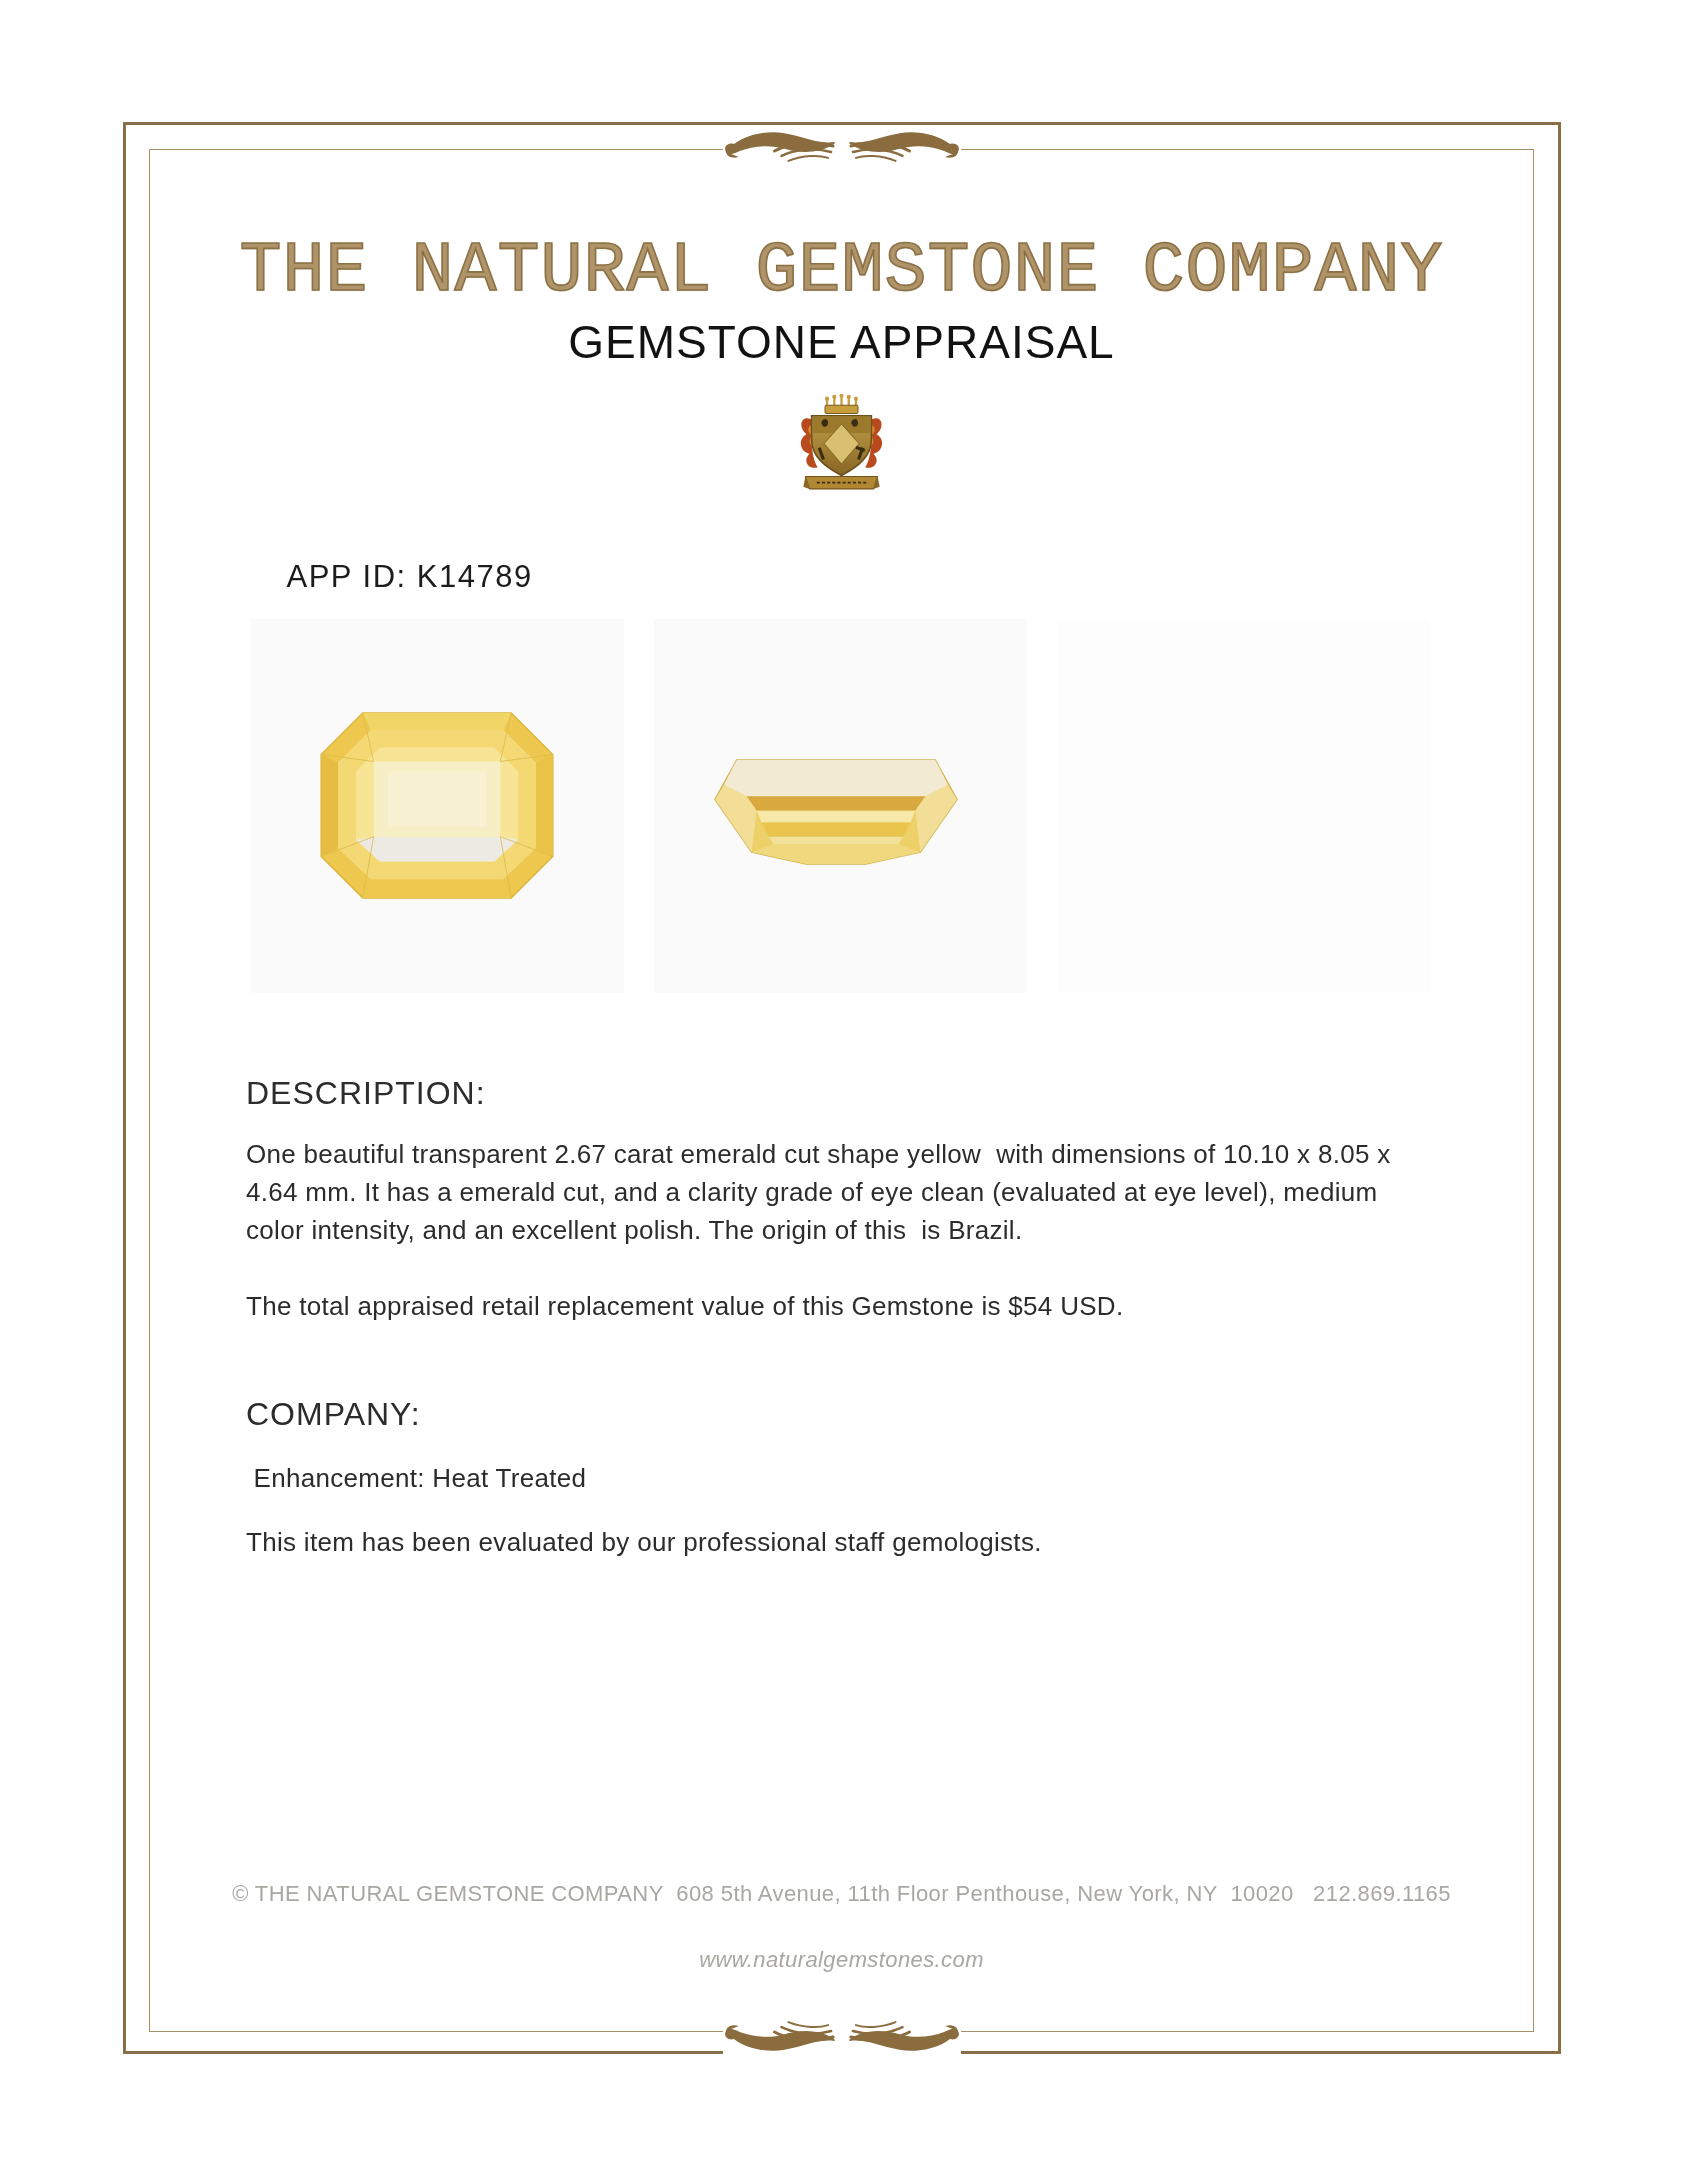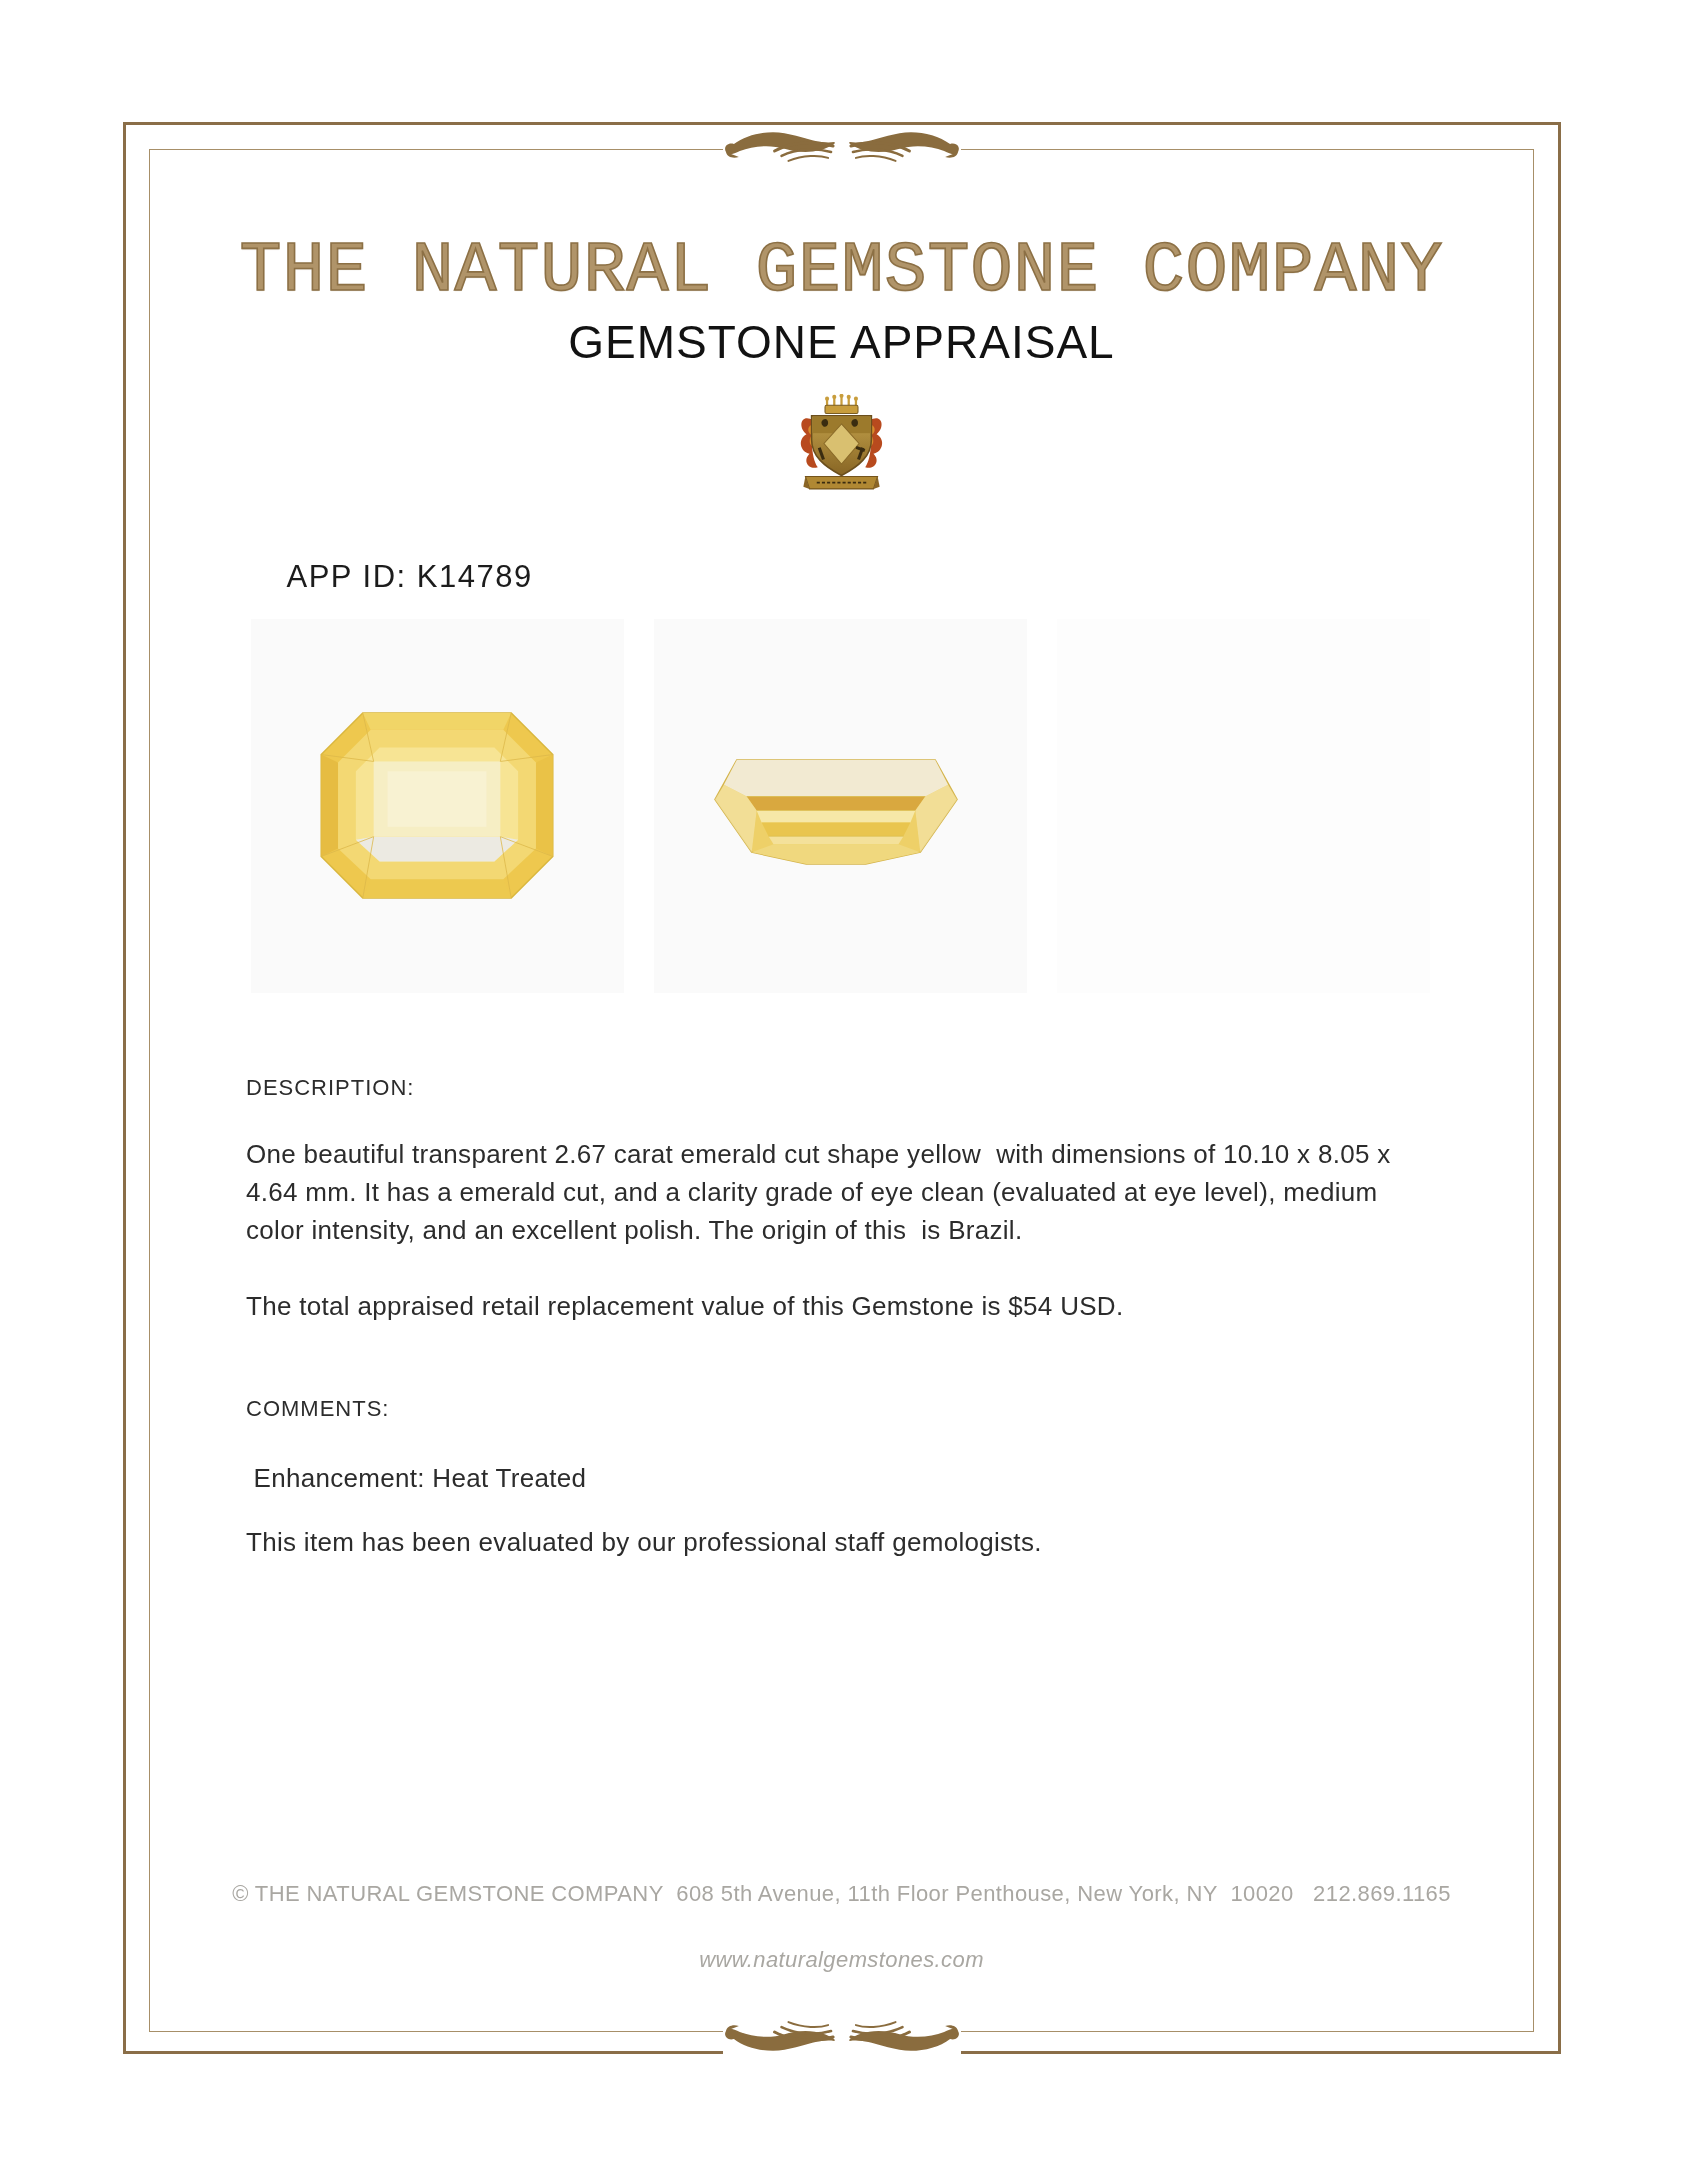--- a/index.html
+++ b/index.html
@@ -49,21 +49,21 @@
   .photo-row .photo{
     position:absolute;top:619px;width:373px;height:374px;
   }
   .photo.p1{left:251px;background:#fafafa;}
   .photo.p2{left:654px;background:#fafafa;}
   .photo.p3{left:1057px;background:#fdfdfd;}
   .gem-top{position:absolute;left:67px;top:91px;width:238px;height:191px;}
   .gem-side{position:absolute;left:58px;top:126px;width:248px;height:124px;}
   .section-heading{
     position:absolute;left:246px;
-    font-size:22px;letter-spacing:1px;color:#2c2c2c;white-space:pre-wrap;
+    font-size:32px;letter-spacing:1px;color:#2c2c2c;white-space:pre-wrap;
   }
   .h-description{top:1075px;}
   .h-comments{top:1396px;}
   .body-text{
     position:absolute;left:246px;width:1188px;
     font-size:26px;line-height:38px;letter-spacing:0.3px;
     color:#2c2c2c;white-space:pre-wrap;
   }
   .t-desc{top:1135px;}
   .t-value{top:1287px;}
@@ -224,21 +224,21 @@
         </g>
       </svg>
     </div>
     <div class="photo p3"></div>
   </div>
 
   <div class="section-heading h-description">DESCRIPTION:</div>
   <div class="body-text t-desc">One beautiful transparent 2.67 carat emerald cut shape yellow  with dimensions of 10.10 x 8.05 x 4.64 mm. It has a emerald cut, and a clarity grade of eye clean (evaluated at eye level), medium color intensity, and an excellent polish. The origin of this  is Brazil.</div>
   <div class="body-text t-value">The total appraised retail replacement value of this Gemstone is $54 USD.</div>
 
-  <div class="section-heading h-comments">COMMENTS:</div>
+  <div class="section-heading h-comments">COMPANY:</div>
   <div class="body-text t-enhancement"> Enhancement: Heat Treated</div>
   <div class="body-text t-evaluation">This item has been evaluated by our professional staff gemologists.</div>
 
   <div class="footer-line f1">© THE NATURAL GEMSTONE COMPANY  608 5th Avenue, 11th Floor Penthouse, New York, NY  10020   212.869.1165</div>
   <div class="footer-line f2">www.naturalgemstones.com</div>
 
   <div class="ornament bottom">
     <svg width="238" height="48" viewBox="0 0 240 44" xmlns="http://www.w3.org/2000/svg">
       <g fill="#8a6c3e" stroke="none">
         <path d="M3,24 C0,19 5,14 11,16 C24,6 45,2 62,5 C80,8 95,16 112,14 C113,14 113,15 112,16 C98,25 80,26 63,21 C47,16 30,18 17,23 C11,26 5,28 3,24 Z"></path>

